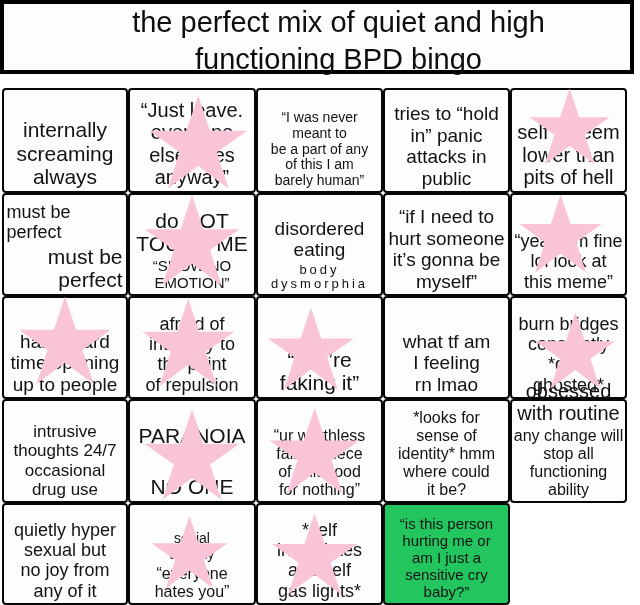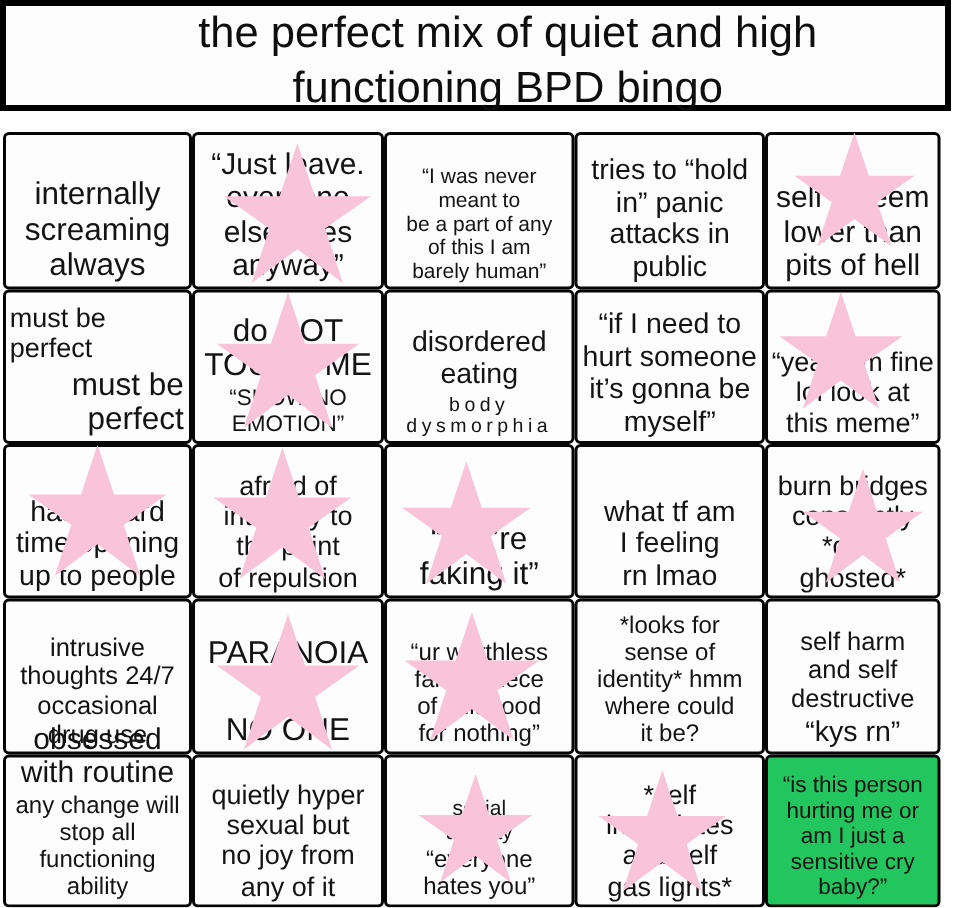--- a/index.html
+++ b/index.html
@@ -188,26 +188,20 @@
         <div class="star" style="width: 90px; height: 90px; left: calc(46% - 45px); top: calc(52% - 45px); background: rgb(249, 195, 216);"></div>
       </div>
       <div class="cell" style="background: rgb(253, 253, 253);">
         <div class="seg" style="font-size: 16px;">*looks for
 sense of
 identity* hmm
 where could
 it be?</div>
       </div>
       <div class="cell" style="background: rgb(253, 253, 253);">
-        <div class="seg" style="font-size: 17px;">self harm
-and self
-destructive</div>
-        <div class="seg" style="font-size: 19px;">“kys rn”</div>
-      </div>
-      <div class="cell" style="background: rgb(253, 253, 253);">
         <div class="seg" style="font-size: 20px;">obsessed
 with routine</div>
         <div class="seg" style="font-size: 16px;">any change will
 stop all
 functioning ability</div>
       </div>
       <div class="cell" style="background: rgb(253, 253, 253);">
         <div class="seg" style="font-size: 18px;">quietly hyper
 sexual but
 no joy from

